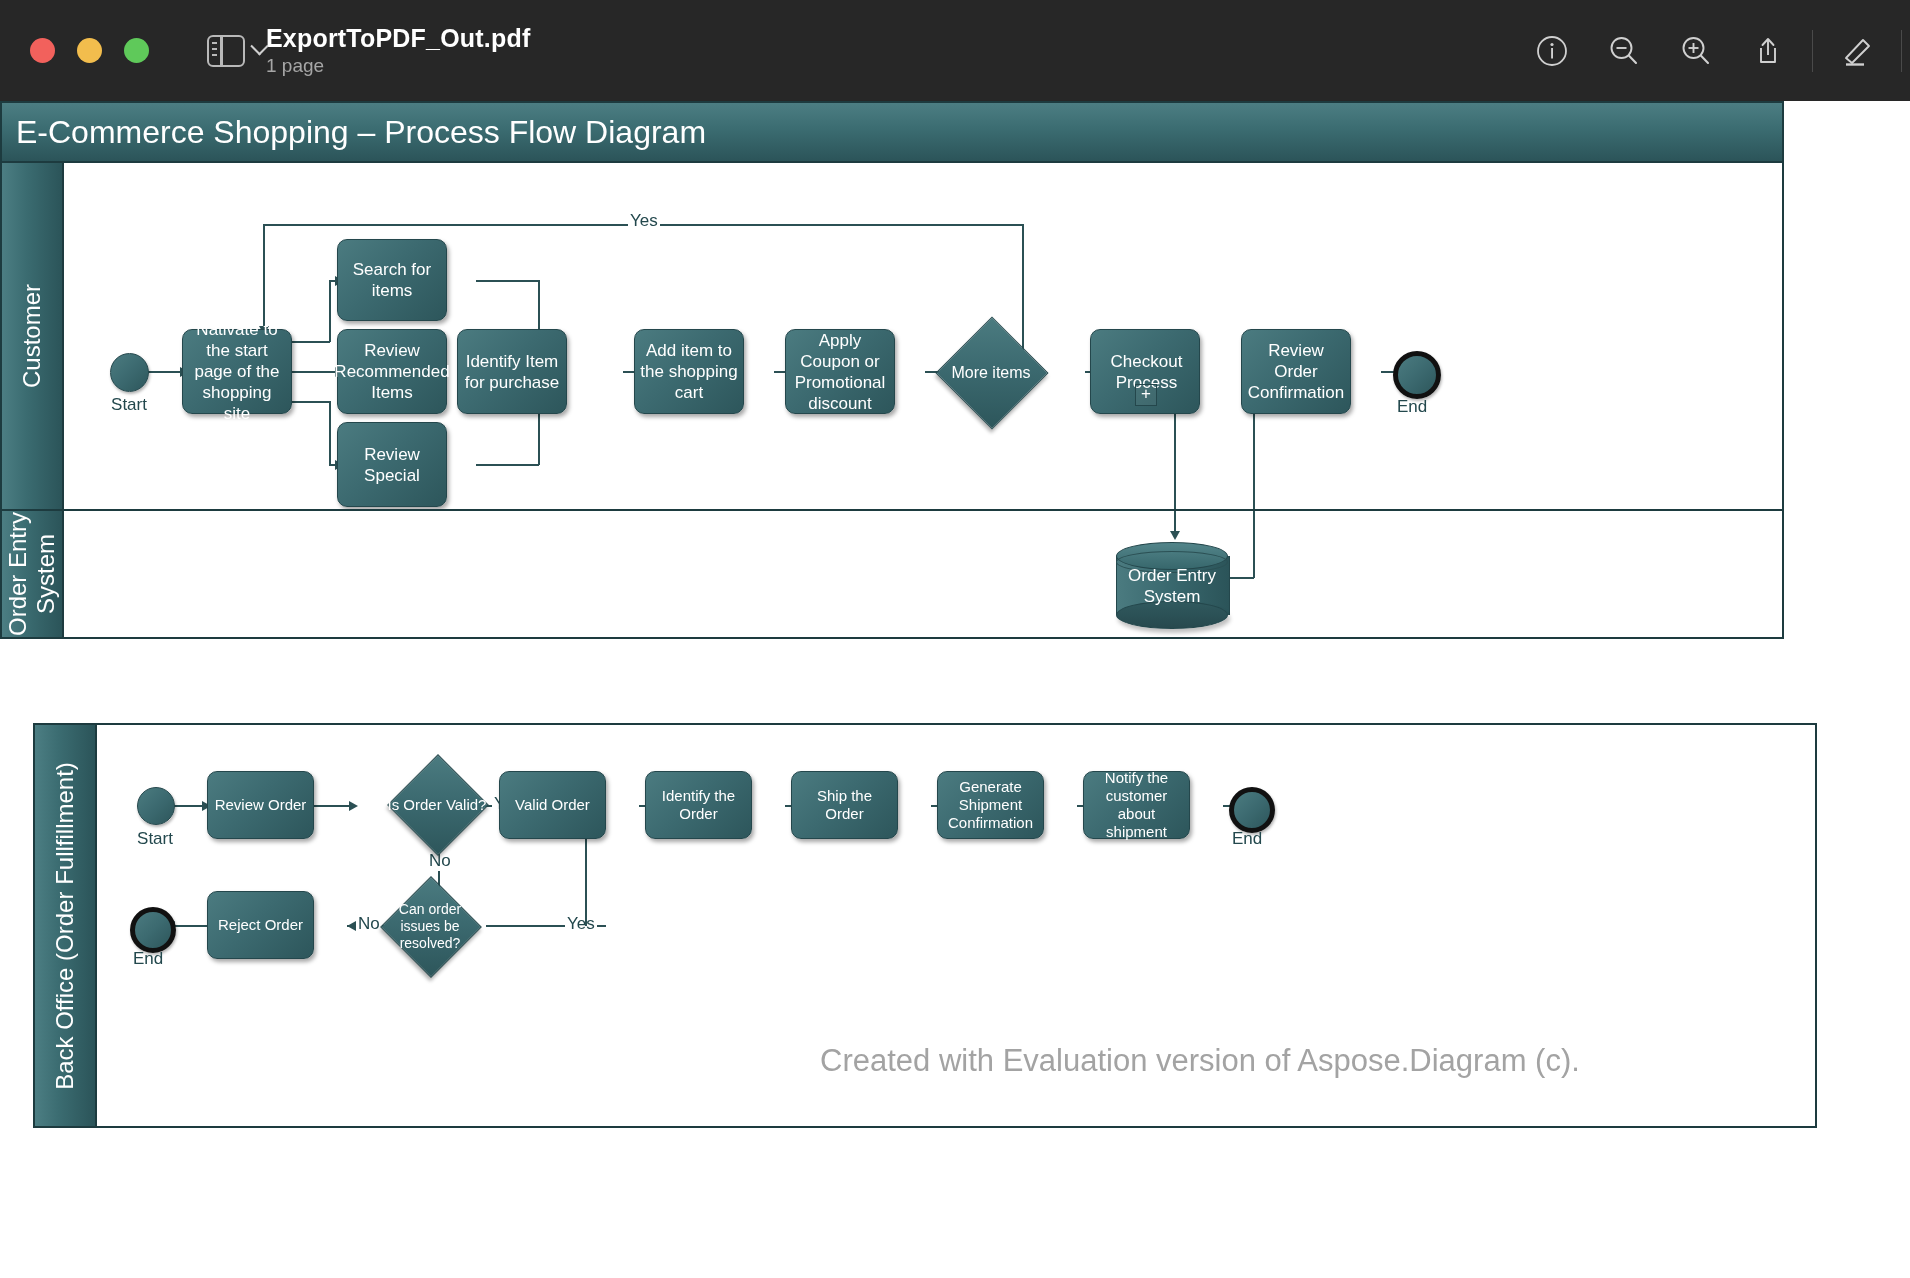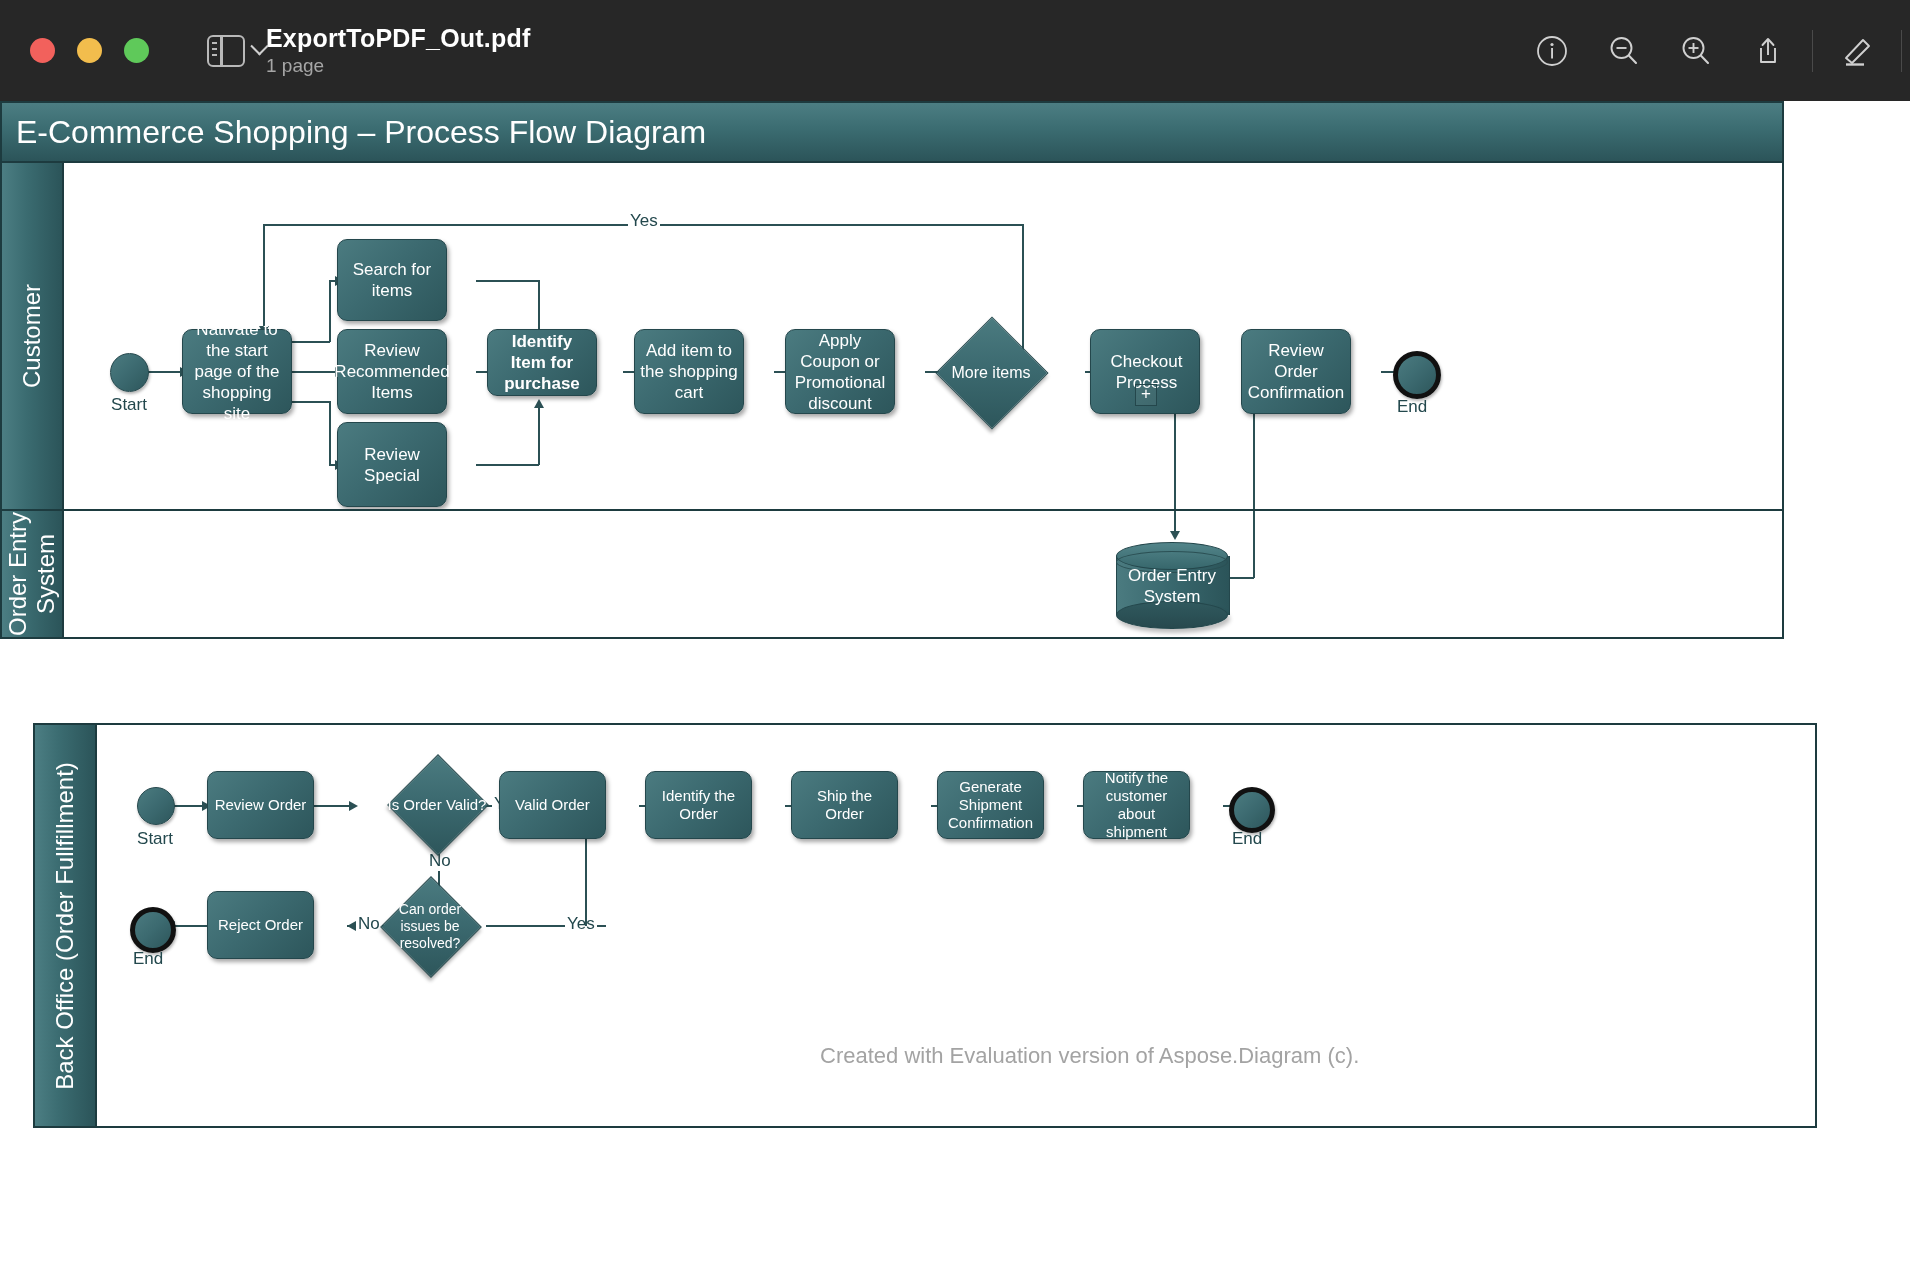--- a/index.html
+++ b/index.html
@@ -127,21 +127,21 @@
   .arr-r{border-top:5px solid transparent;border-bottom:5px solid transparent;border-left:9px solid #2b5054;}
   .arr-l{border-top:5px solid transparent;border-bottom:5px solid transparent;border-right:9px solid #2b5054;}
   .arr-d{border-left:5px solid transparent;border-right:5px solid transparent;border-top:9px solid #2b5054;}
   .arr-u{border-left:5px solid transparent;border-right:5px solid transparent;border-bottom:9px solid #2b5054;}
   .elabel{position:absolute;color:#23484d;font-size:17px;background:#ffffff;padding:0 2px;}
   .plus{
     position:absolute;width:20px;height:20px;border:1.5px solid #24474c;
     color:#ffffff;font-size:17px;line-height:17px;text-align:center;
     background:rgba(255,255,255,.06);
   }
-  .watermark{position:absolute;color:#a3a3a3;font-size:22px;}
+  .watermark{position:absolute;color:#a3a3a3;font-size:31px;}
 </style>
 </head>
 <body>
 
 <div class="titlebar">
   <div class="traffic">
     <div class="dot red"></div>
     <div class="dot yellow"></div>
     <div class="dot green"></div>
   </div>
@@ -266,21 +266,21 @@
       <div class="nlabel" style="left:88px;top:232px;width:78px;">Start</div>
 
       <div class="node" style="left:180px;top:166px;width:110px;height:85px;">Nativate to the start page of the shopping site</div>
 
       <div class="node" style="left:335px;top:76px;width:110px;height:82px;">Search for items</div>
 
       <div class="node" style="left:335px;top:166px;width:110px;height:85px;">Review Recommended Items</div>
 
       <div class="node" style="left:335px;top:259px;width:110px;height:85px;">Review Special</div>
 
-      <div class="node" style="left:485px;top:166px;width:110px;height:67px;font-weight:bold;">Identify Item for purchase</div>
+      <div class="node" style="left:455px;top:166px;width:110px;height:85px;">Identify Item for purchase</div>
 
       <div class="node" style="left:632px;top:166px;width:110px;height:85px;">Add item to the shopping cart</div>
 
       <div class="node" style="left:783px;top:166px;width:110px;height:85px;">Apply Coupon or Promotional discount</div>
 
       <div class="diamond" style="left:950px;top:170px;width:78px;height:78px;">
         <div class="dm"></div>
         <div class="dt" style="left:-26px;width:130px;">More items</div>
       </div>
 

